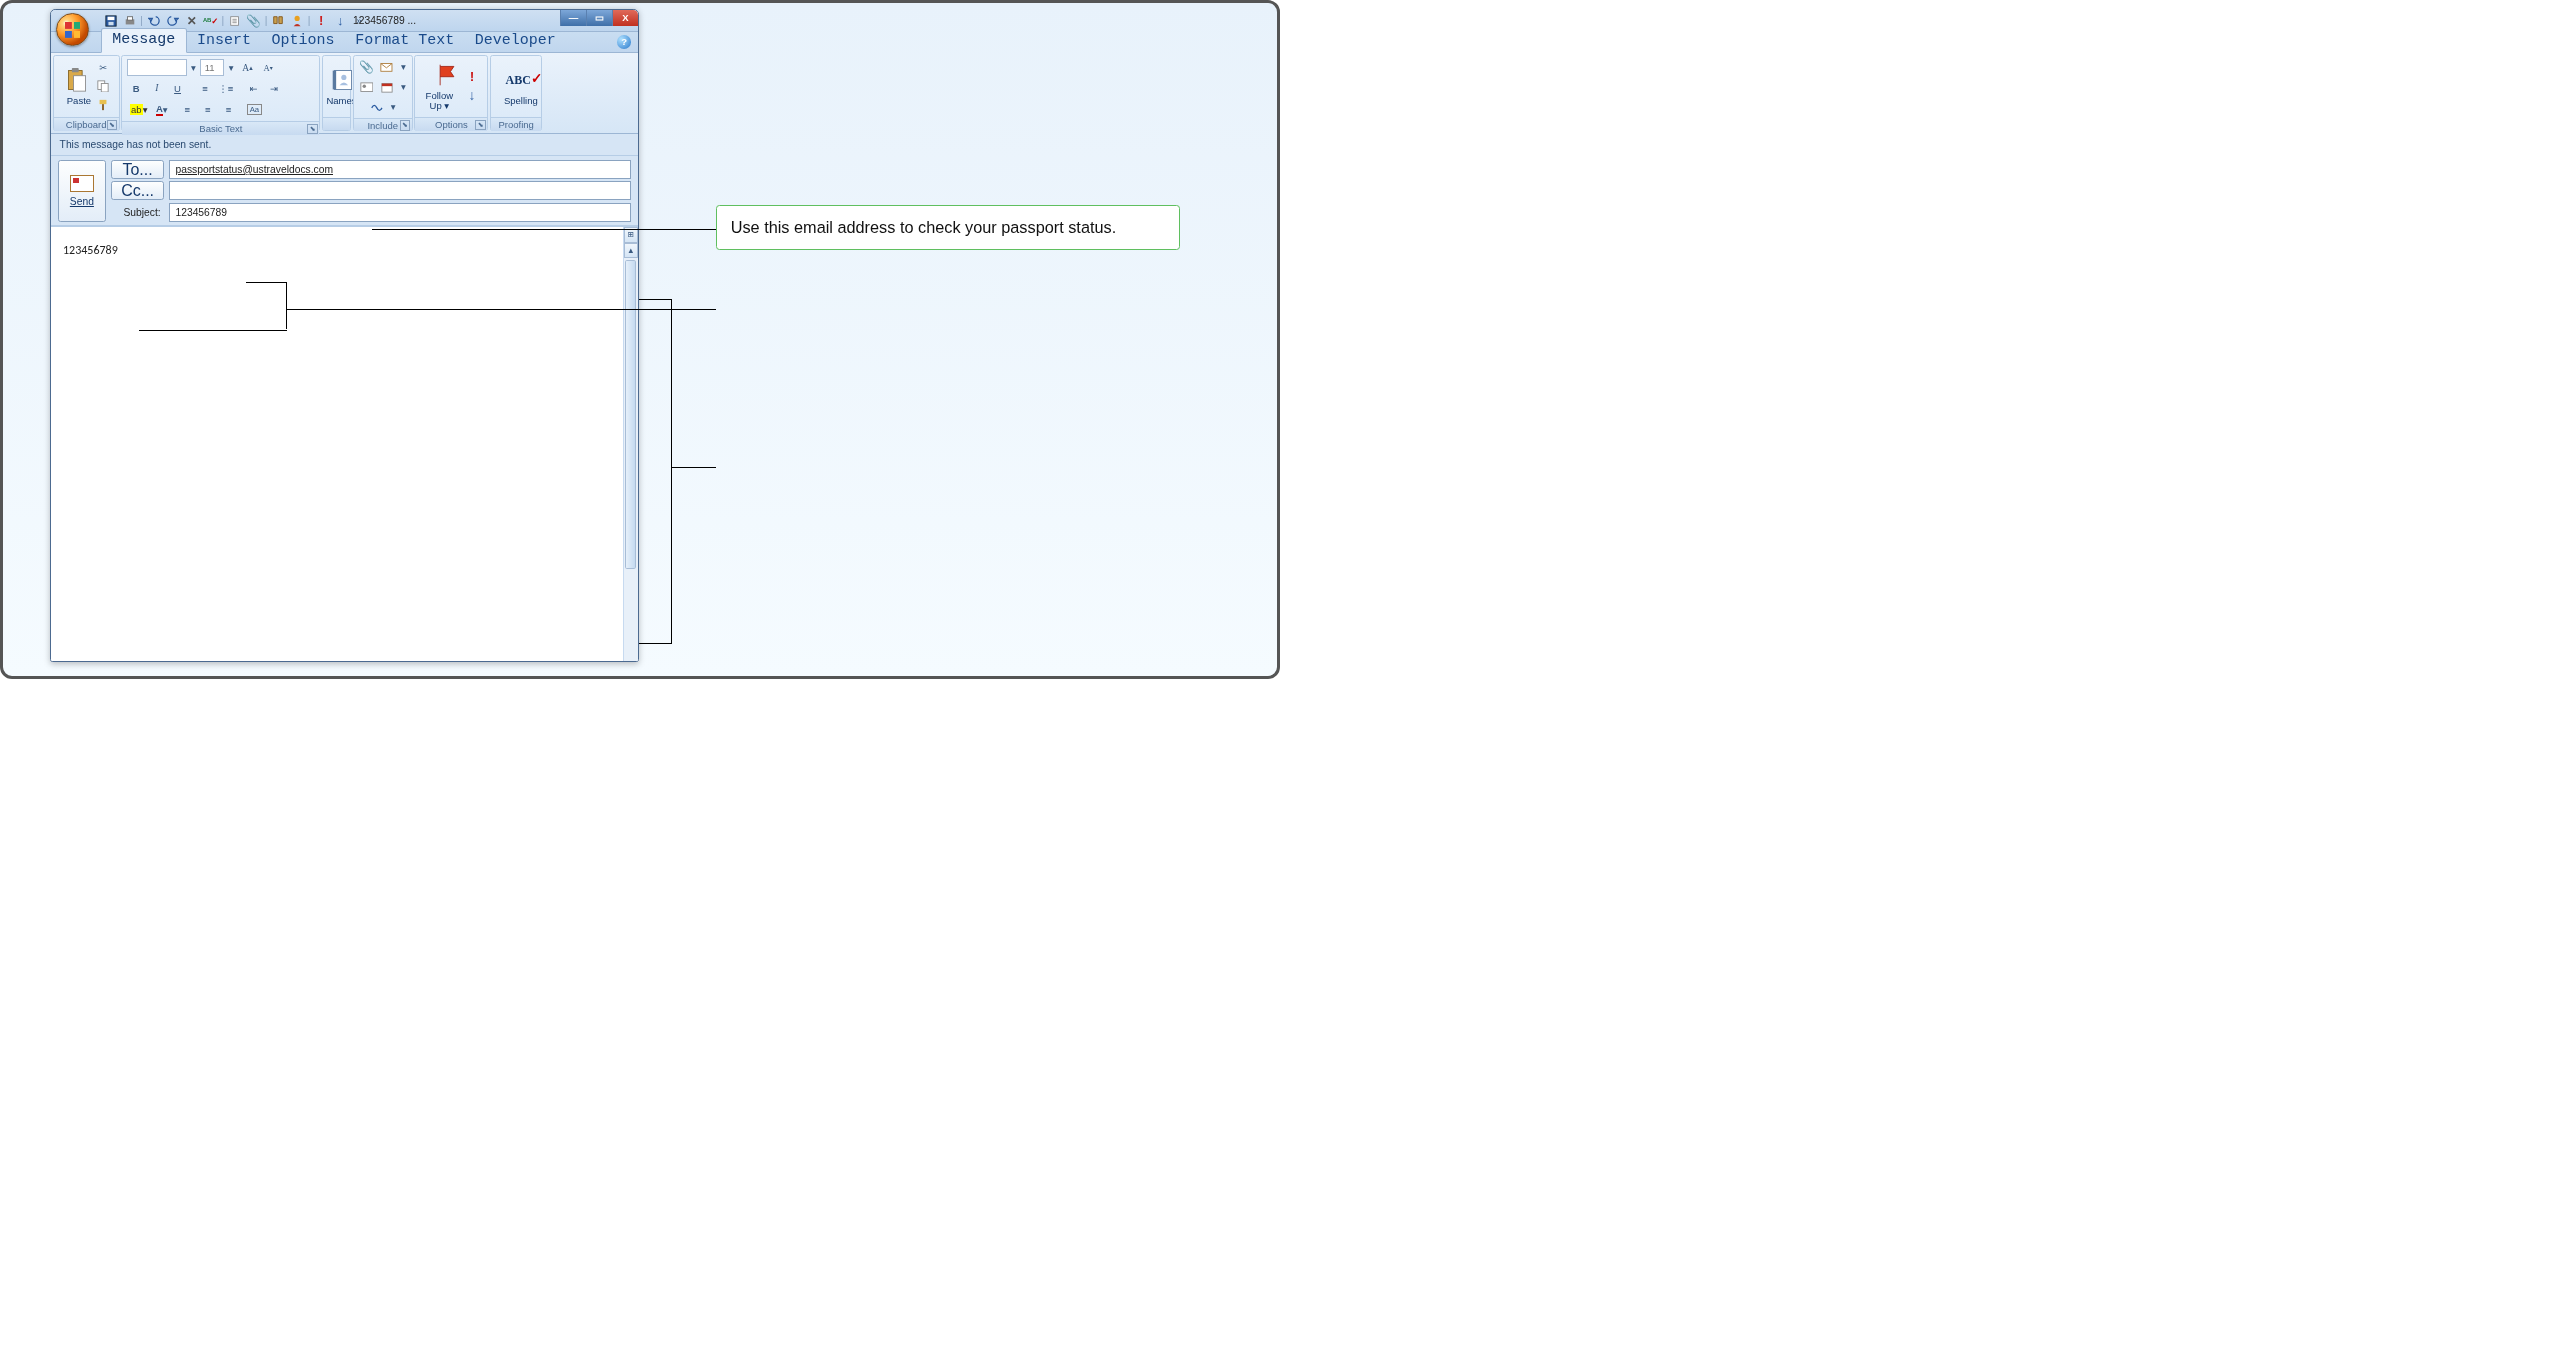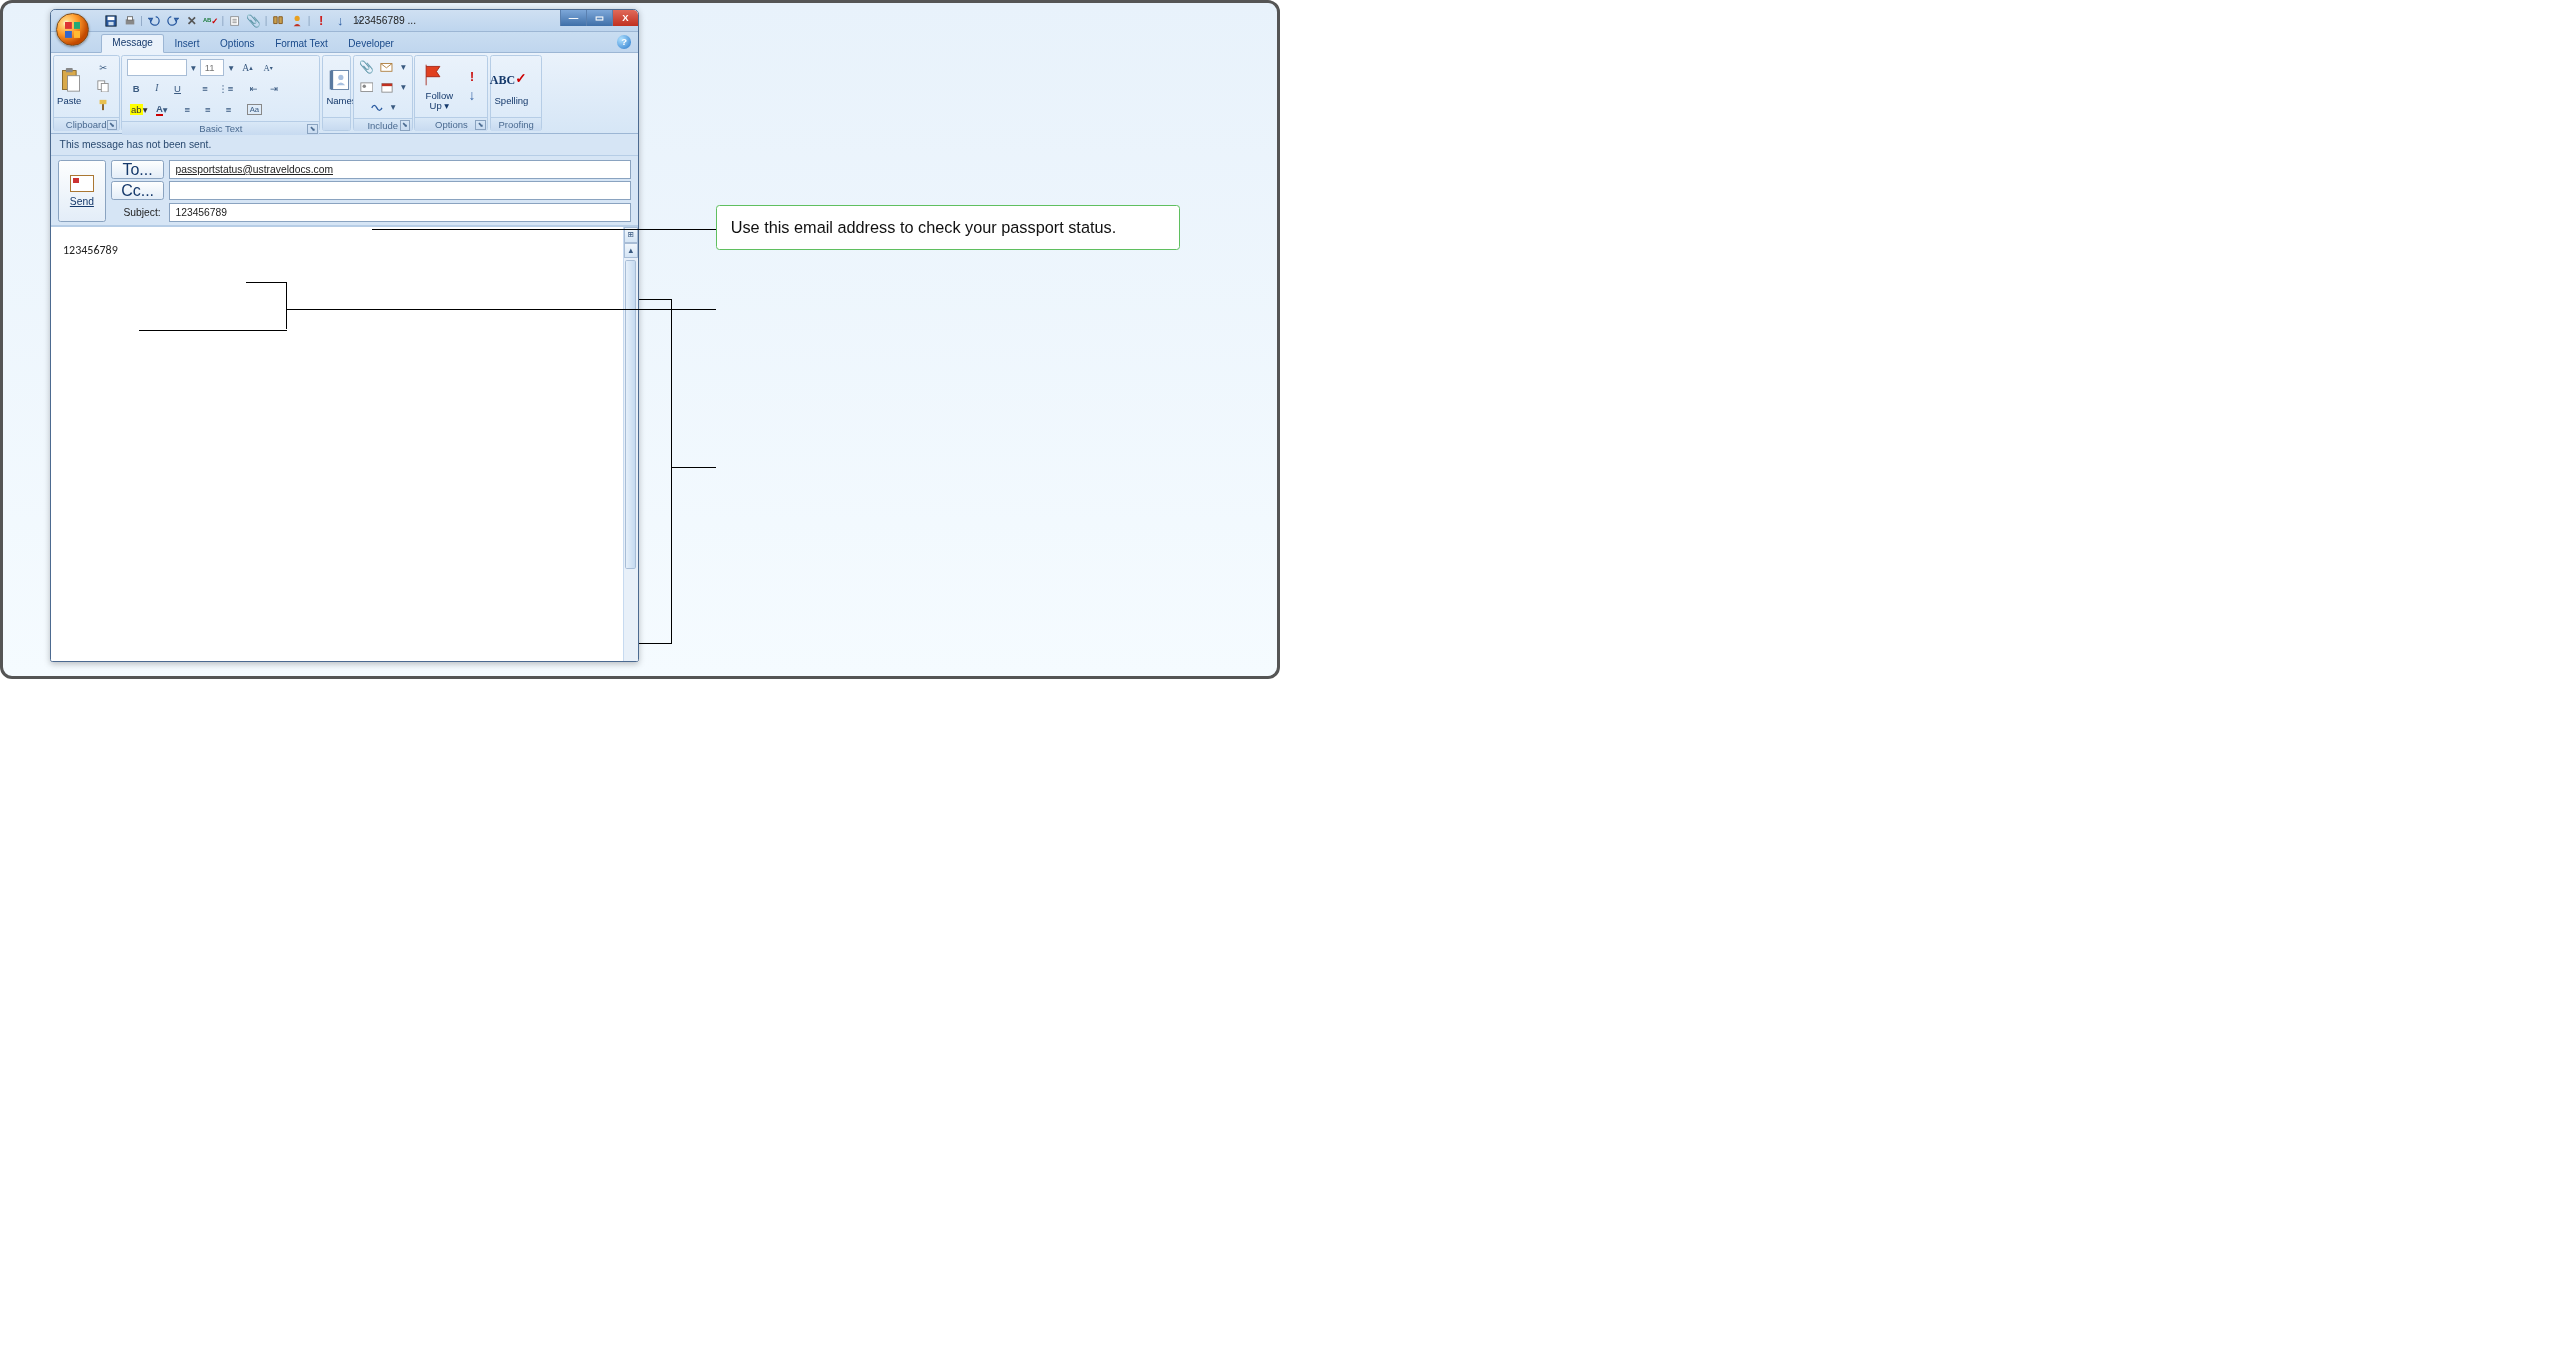--- a/index.html
+++ b/index.html
@@ -117,23 +117,24 @@
     height: 20.6px;
     display: flex;
     align-items: flex-end;
     padding-left: 50px;
     background: linear-gradient(to bottom, #c9ddf1 0%, #c0d6ee 100%);
     border-bottom: 0.9px solid #9cb6d4;
     position: relative;
   }
   .tab {
     padding: 2.6px 10.3px 3.4px;
-    font-size: 10px;
+    font-size: 15px;
     color: #1a4a8a;
     cursor: default;
+    font-family: Liberation Mono, monospace;
   }
   .tab.active {
     background: #eaf2fb;
     border: 0.9px solid #9cb6d4;
     border-bottom: 0.9px solid #eaf2fb;
     border-radius: 2.6px 2.6px 0 0;
     color: #15396b;
     margin-bottom: -0.9px;
   }
   .help-btn {
@@ -189,21 +190,21 @@
     top: 1.7px;
     width: 10.3px; height: 10.3px;
     border: 0.9px solid #8aa3c0;
     font-size: 6.9px;
     line-height: 7.7px;
     color: #4a6a90;
   }
   .big-btn {
     display: flex;
     flex-direction: column;
-    align-items: flex-start;
+    align-items: flex-end;
     justify-content: center;
     width: 41px;
     height: 58px;
     font-size: 9.5px;
     color: #15396b;
     text-align: center;
     line-height: 10.3px;
   }
   .big-btn .icon {
     width: 27.5px; height: 27.5px;

